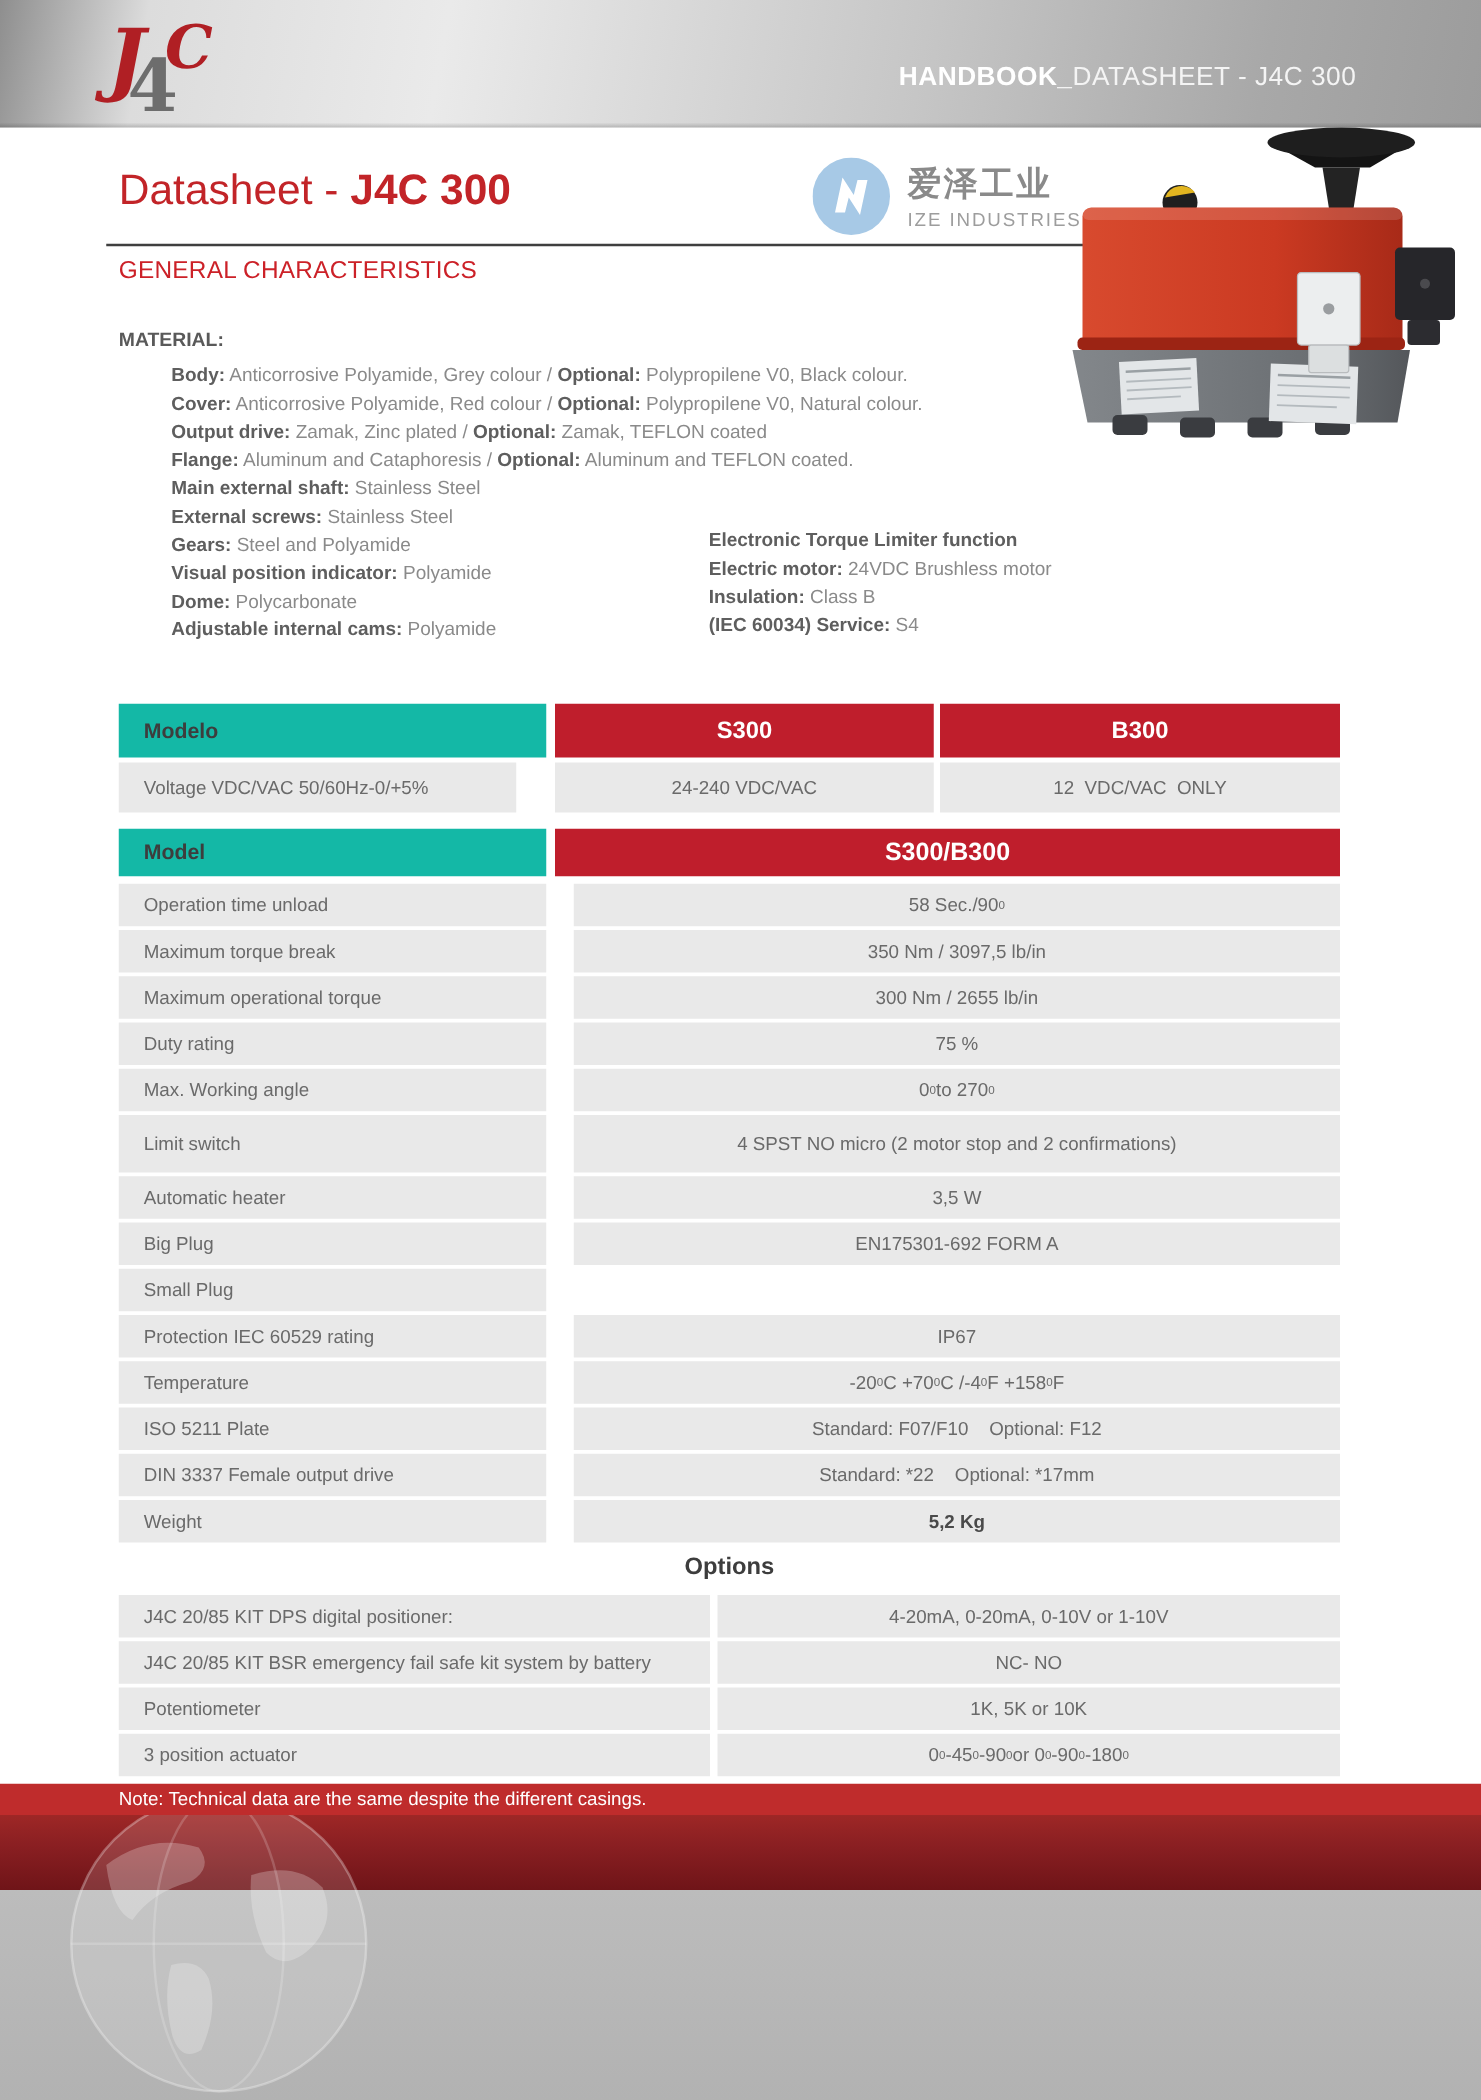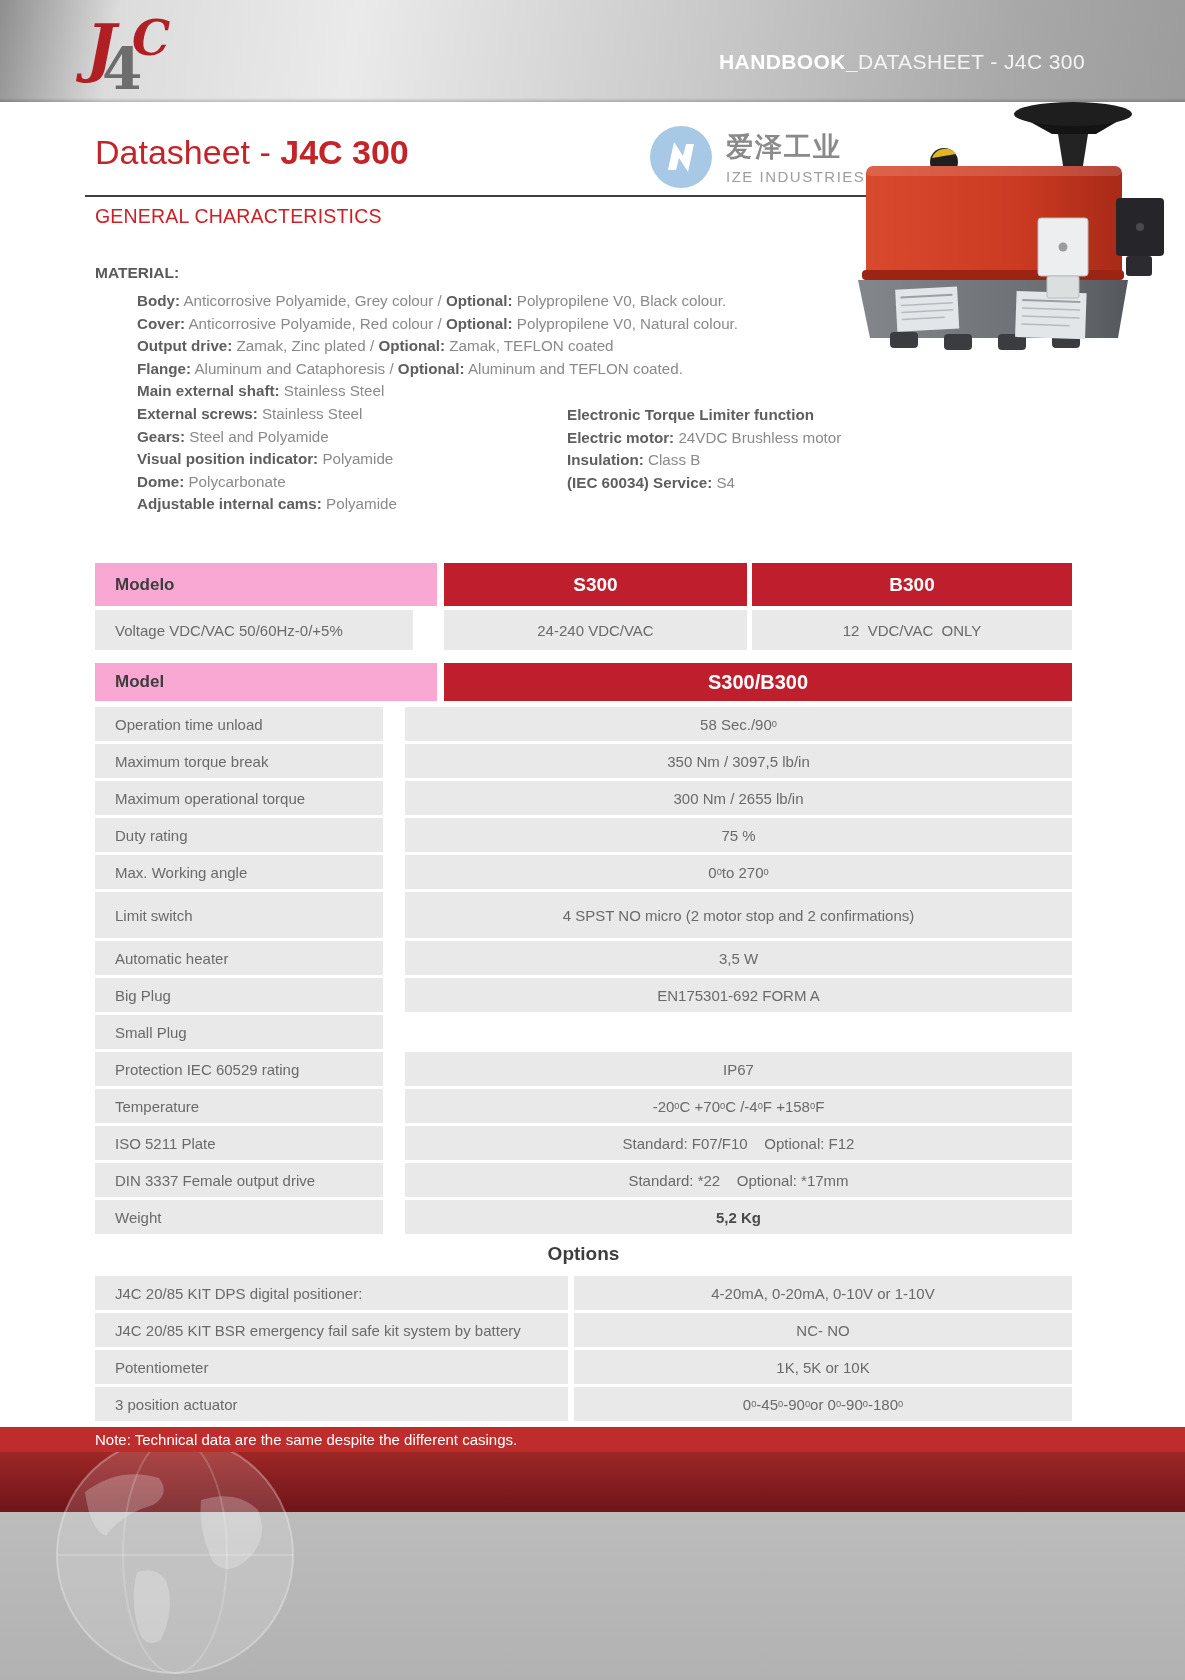--- a/index.html
+++ b/index.html
@@ -38,46 +38,46 @@
   .ize-text{margin-left:14px;}
   .ize-cn{font-size:27px;font-weight:700;color:#8a8a8a;letter-spacing:2px;}
   .ize-en{font-size:15px;color:#9d9d9d;letter-spacing:1.5px;margin-top:3px;}
 
   
   .product{position:absolute;left:848px;top:100px;width:337px;height:252px;z-index:3;}
 
   
   .mat-h{position:absolute;left:95px;top:264px;font-size:15.5px;font-weight:700;color:#595959;}
   .mat-lines{position:absolute;left:137px;top:290px;font-size:15.2px;line-height:22.6px;color:#8a8a8a;}
-  .motor{position:absolute;left:567px;top:404px;font-size:15.2px;line-height:22.6px;color:#8a8a8a;}
+  .motor{position:absolute;left:567px;top:422px;font-size:15.2px;line-height:22.6px;color:#8a8a8a;}
   .rt-line .seg-b{font-weight:700;color:#5e5e5e;margin-top:32px;}
 
   
   .tband{position:absolute;left:95px;width:977px;}
   .t1h{top:563px;height:43px;}
   .t1r{top:610px;height:40px;}
   .t2h{top:663px;height:38px;}
   .hlabel{position:absolute;left:0;top:0;bottom:0;width:342px;display:flex;align-items:center;
-    padding-left:20px;font-size:17px;font-weight:700;color:#3d3d3d;background:#f9a8d4;}
+    padding-left:20px;font-size:17px;font-weight:700;color:#3d3d3d;background:#14b8a6;}
   .abscell{position:absolute;top:0;bottom:0;display:flex;align-items:center;justify-content:center;}
   .c1{left:349px;width:303px;}
   .c2{left:657px;width:320px;}
   .cwide{left:349px;width:628px;}
   .redcell{background:var(--accent,#bf1e2c);color:#ffffff;font-weight:700;font-size:19px;}
   .t2h .redcell{font-size:20px;}
   .gcell{background:var(--row-bg,#e9e9e9);color:#6a6a6a;font-size:15px;}
   .glabel{position:absolute;left:0;top:0;bottom:0;width:318px;display:flex;align-items:center;
     padding-left:20px;background:var(--row-bg,#e9e9e9);color:#6a6a6a;font-size:15px;}
 
   .rows{position:absolute;left:95px;width:977px;}
   #spec-rows{top:707px;}
   #options-rows{top:1276px;}
   .trow{display:flex;height:34px;margin-bottom:3px;}
   .trow.tall{height:46px;}
-  .tlabel{width:288px;margin-right:22px;background:var(--row-bg,#e9e9e9);display:flex;align-items:center;
+  .tlabel{width:342px;margin-right:22px;background:var(--row-bg,#e9e9e9);display:flex;align-items:center;
     padding-left:20px;color:#6a6a6a;font-size:15px;flex:0 0 auto;}
   #options-rows .tlabel{width:473px;margin-right:6px;}
   .tvalue{flex:1;background:var(--row-bg,#e9e9e9);display:flex;align-items:center;justify-content:center;
     color:#6a6a6a;font-size:15px;text-align:center;}
   .tvalue.bold{font-weight:700;color:#4a4a4a;}
 
   .opts-h{position:absolute;left:95px;top:1243px;width:977px;text-align:center;
     font-size:19px;font-weight:700;color:#3d3d3d;}
 
   

